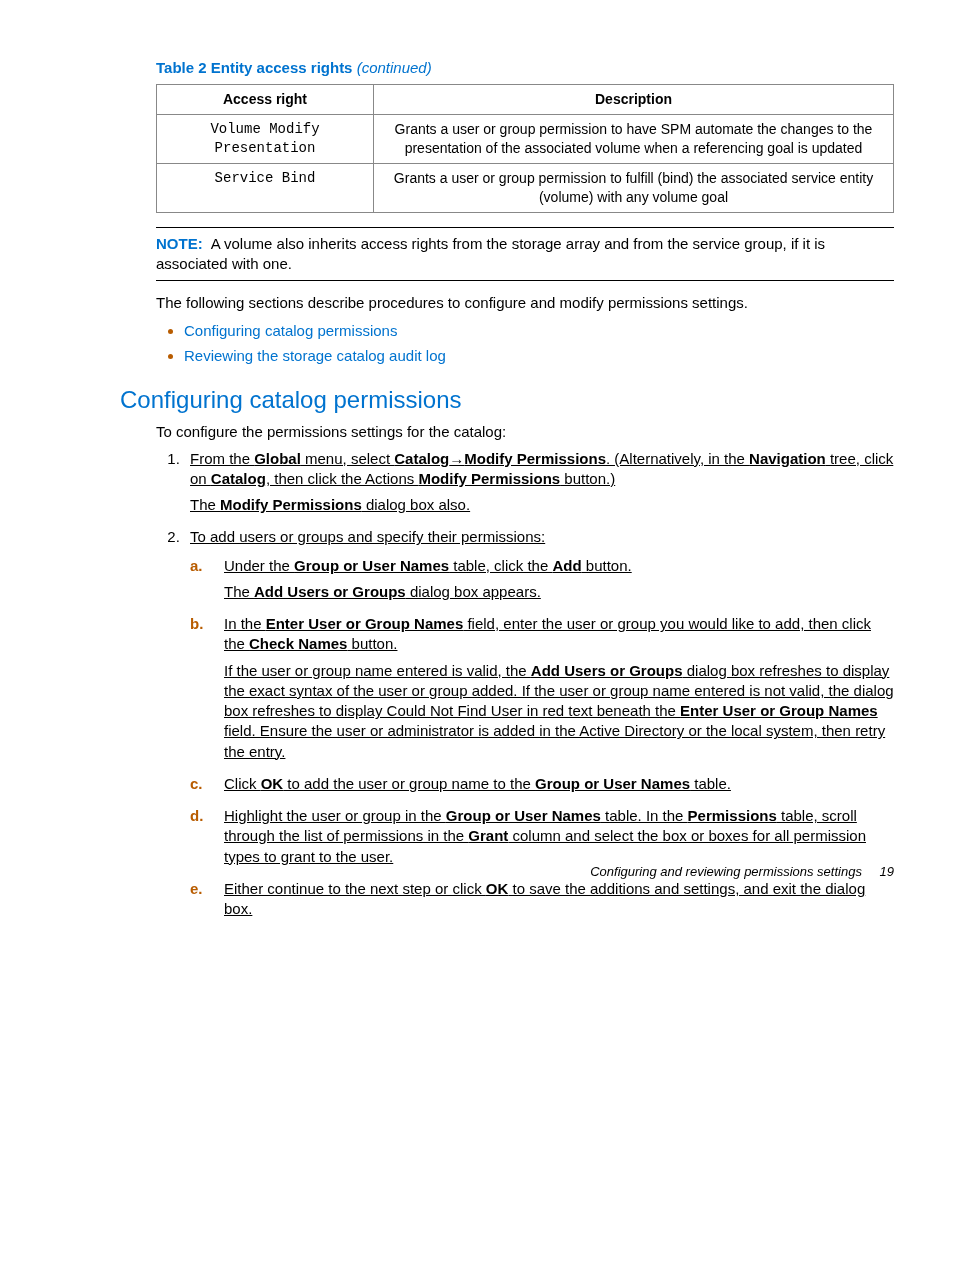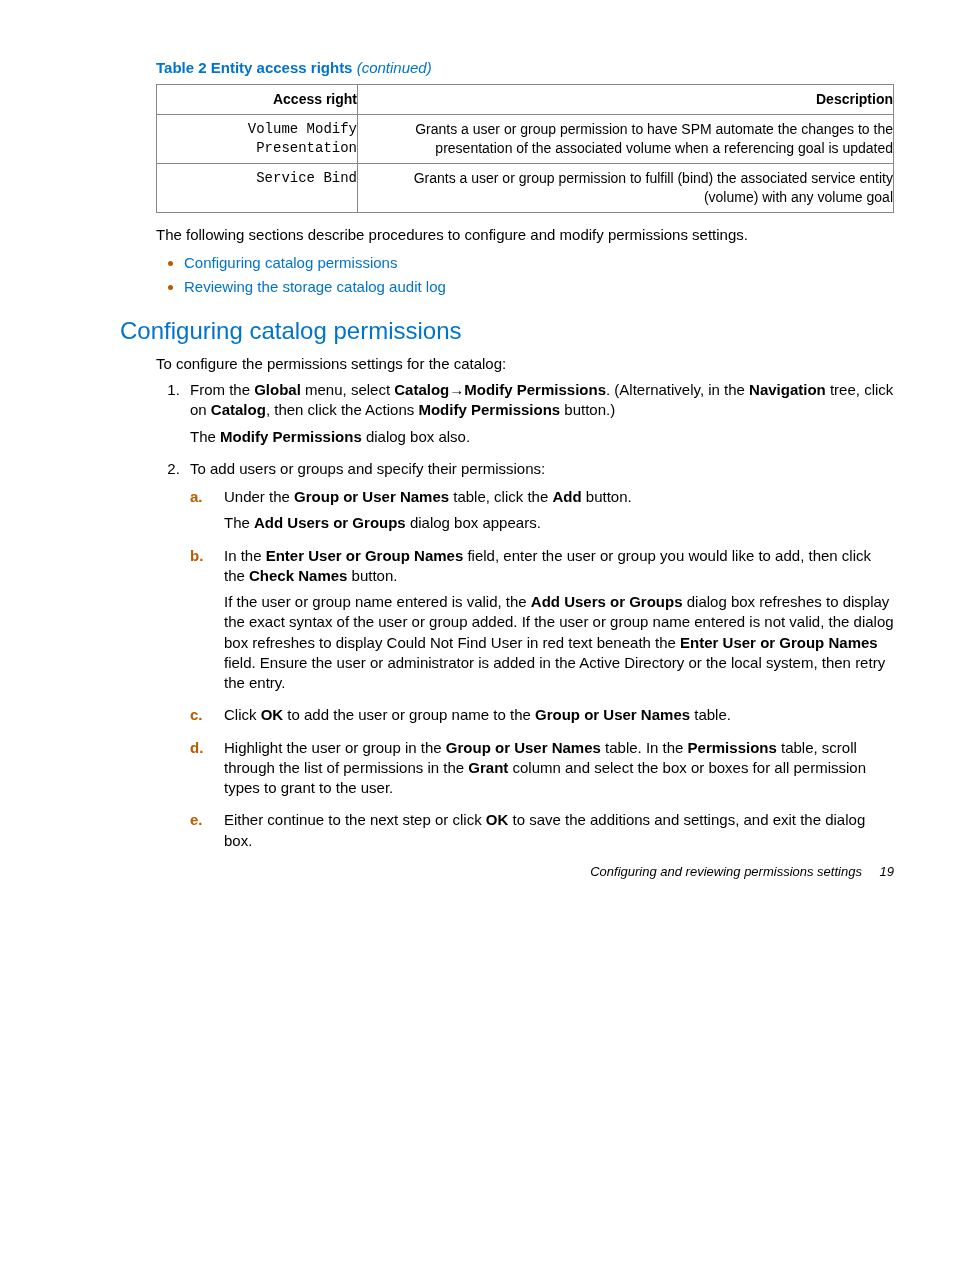--- a/index.html
+++ b/index.html
@@ -31,22 +31,22 @@
     font-weight: normal;
   }
   table.rights {
     border-collapse: collapse;
     margin-left: 96px;
     width: 738px;
     font-size: 14px;
   }
   table.rights th, table.rights td {
     border: 1px solid #888;
-    padding: 5px 0;
-    text-align: right;
+    padding: 5px 8px;
+    text-align: center;
     vertical-align: top;
   }
   table.rights th {
     font-weight: bold;
     font-family: Arial, Helvetica, sans-serif;
   }
   .col-access { width: 200px; }
   .mono { font-family: "Courier New", Courier, monospace; font-size: 14px; }
   .body-para {
     margin: 12px 0 0 96px;
@@ -75,20 +75,21 @@
   h2.section {
     color: #0073cf;
     font-weight: normal;
     font-size: 24px;
     margin: 18px 0 6px 60px;
   }
   ol.main {
     margin: 6px 0 0 96px;
     padding-left: 28px;
     width: 710px;
+    text-decoration: underline;
   }
   ol.main > li {
     margin: 6px 0 12px 0;
     padding-left: 6px;
   }
   ol.sub {
     list-style: none;
     margin: 8px 0 0 0;
     padding-left: 28px;
   }
@@ -137,20 +138,23 @@
         <td>Grants a user or group permission to have SPM automate the changes to the presentation of the associated volume when a referencing goal is updated</td>
       </tr>
       <tr>
         <td class="mono">Service Bind</td>
         <td>Grants a user or group permission to fulfill (bind) the associated service entity (volume) with any volume goal</td>
       </tr>
     </tbody>
   </table>
 
 
+  <div class="note-block">
+    <span class="note-label">NOTE:</span><span>A volume also inherits access rights from the storage array and from the service group, if it is associated with one.</span>
+  </div>
 
   <div class="body-para">The following sections describe procedures to configure and modify permissions settings.</div>
 
   <ul class="links">
     <li><span class="link">Configuring catalog permissions</span></li>
     <li><span class="link">Reviewing the storage catalog audit log</span></li>
   </ul>
 
   <h2 class="section">Configuring catalog permissions</h2>
 

